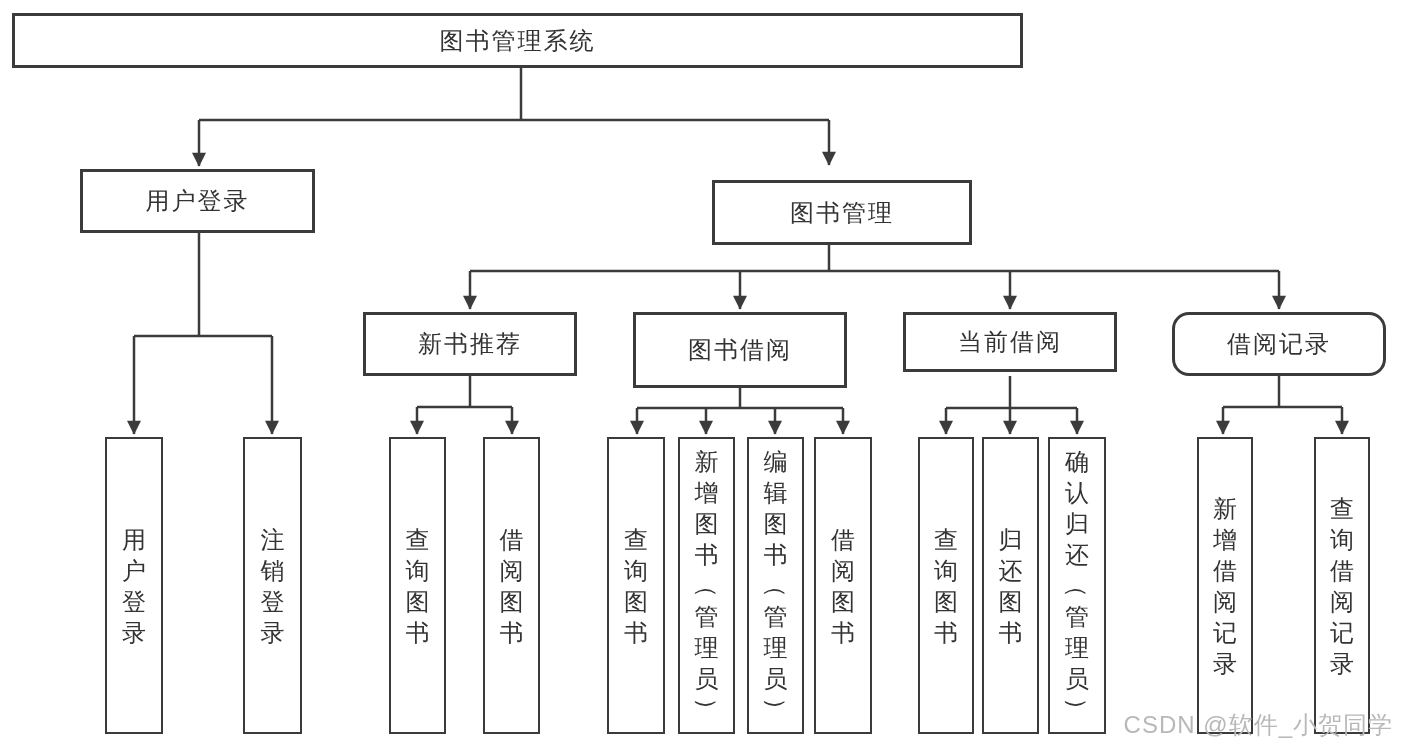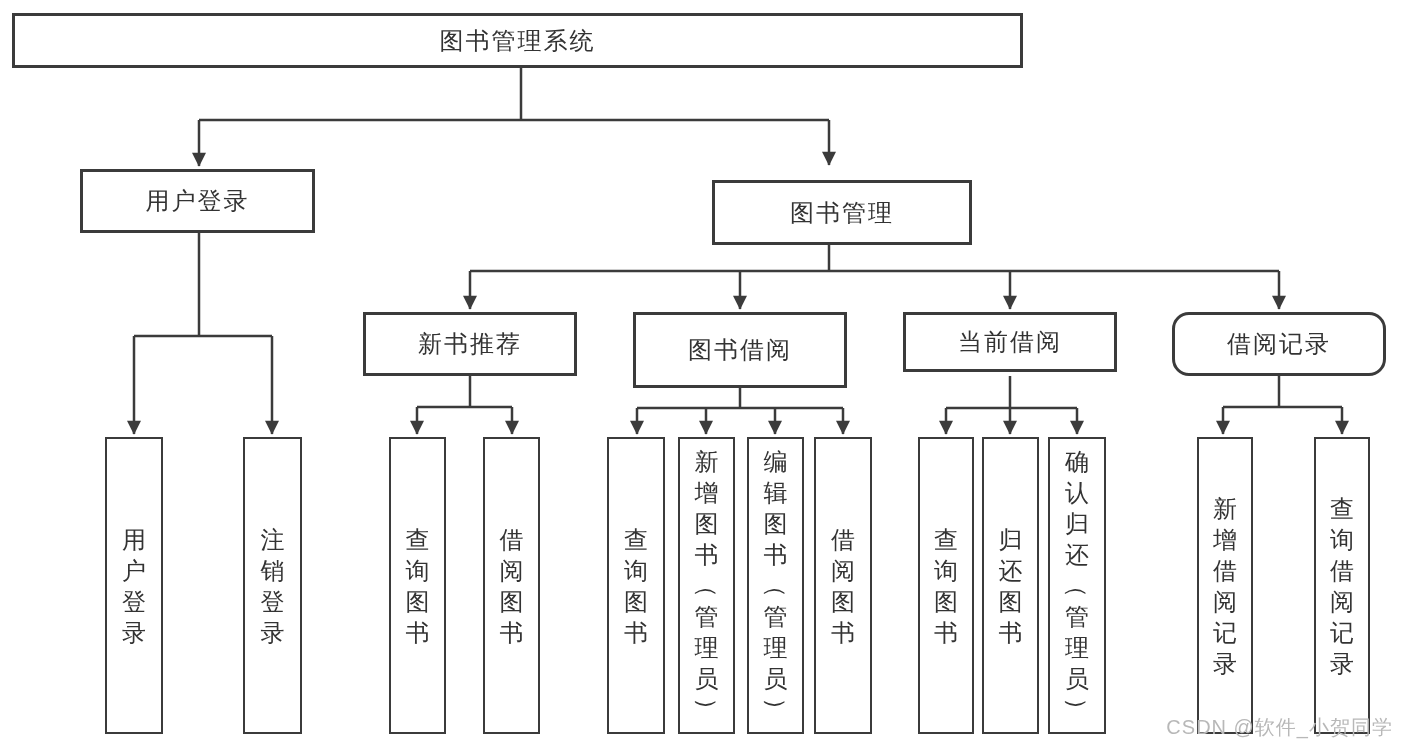--- a/index.html
+++ b/index.html
@@ -78,21 +78,21 @@
   #leaf-borrow2      { left: 814px;  width: 58px; }
   #leaf-search3      { left: 918px;  width: 56px; }
   #leaf-return       { left: 982px;  width: 57px; }
   #leaf-confirm      { left: 1048px; width: 58px; }
   #leaf-addrecord    { left: 1197px; width: 56px; }
   #leaf-searchrecord { left: 1314px; width: 56px; }
   .watermark {
     position: absolute;
     right: 12px;
     bottom: 6px;
-    font-size: 20px;
+    font-size: 24px;
     color: #b8b8b8;
     letter-spacing: 1px;
     z-index: 3;
     white-space: nowrap;
   }
 </style>
 </head>
 <body>
 
 <div class="canvas">

